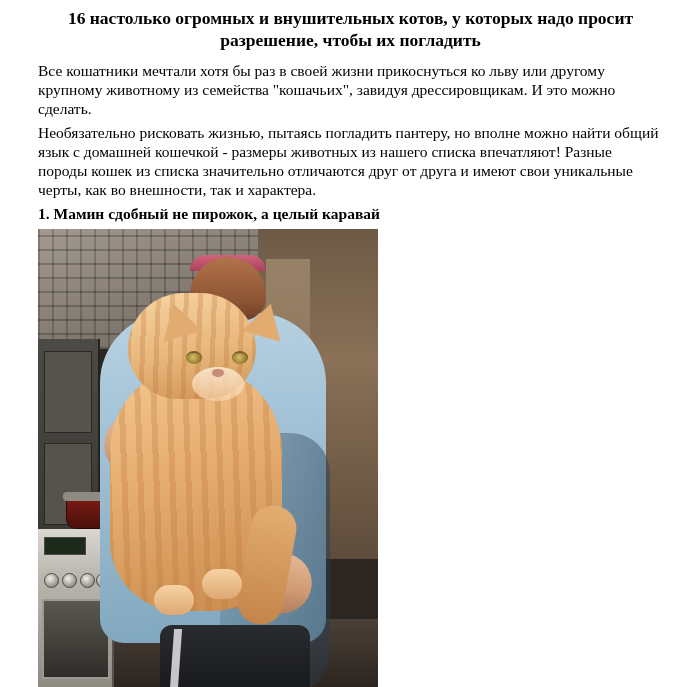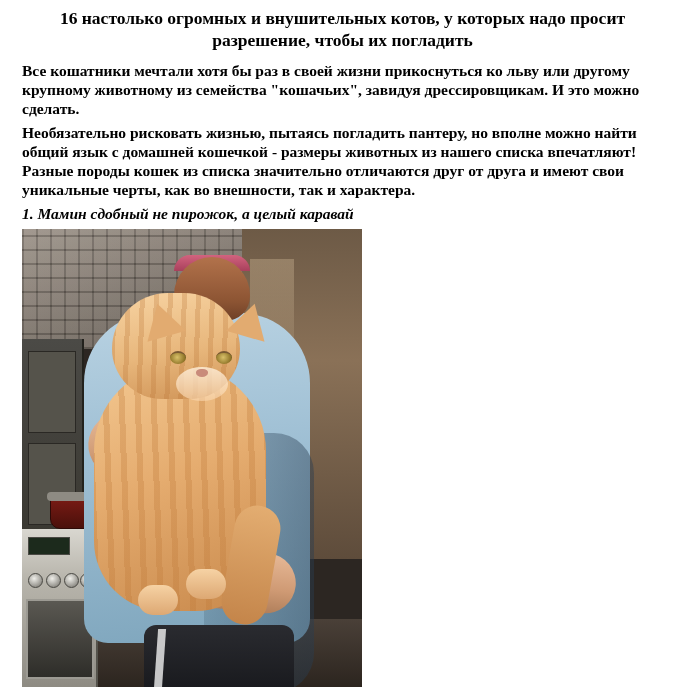--- a/index.html
+++ b/index.html
@@ -12,49 +12,48 @@
     height: 687px;
     font-family: "Liberation Serif", serif;
     color: #000000;
     overflow: hidden;
   }
   .page {
     width: 685px;
     height: 507px;
     position: relative;
     box-sizing: border-box;
+    padding-left: 16px;
   }
   .title {
     font-family: "Liberation Serif", serif;
     font-weight: bold;
     font-size: 17.5px;
     line-height: 1.25;
     text-align: center;
     padding: 8px 18px 0 18px;
     margin: 0;
   }
   .body-text {
     padding: 10px 22px 0 22px;
     font-size: 15.5px;
     line-height: 1.22;
     text-align: left;
-    font-weight: bold;
   }
   .para {
     margin: 0 0 0 0;
   }
   .para + .para {
     margin-top: 6px;
   }
   .item-heading {
     font-weight: bold;
     font-size: 15.5px;
     padding: 4px 22px 0 22px;
     line-height: 1.25;
-    font-style: italic;
   }
   .photo-wrap {
     margin-top: 6px;
     padding-left: 22px;
   }
   .photo {
     width: 340px;
     height: 460px;
     position: relative;
     overflow: hidden;

